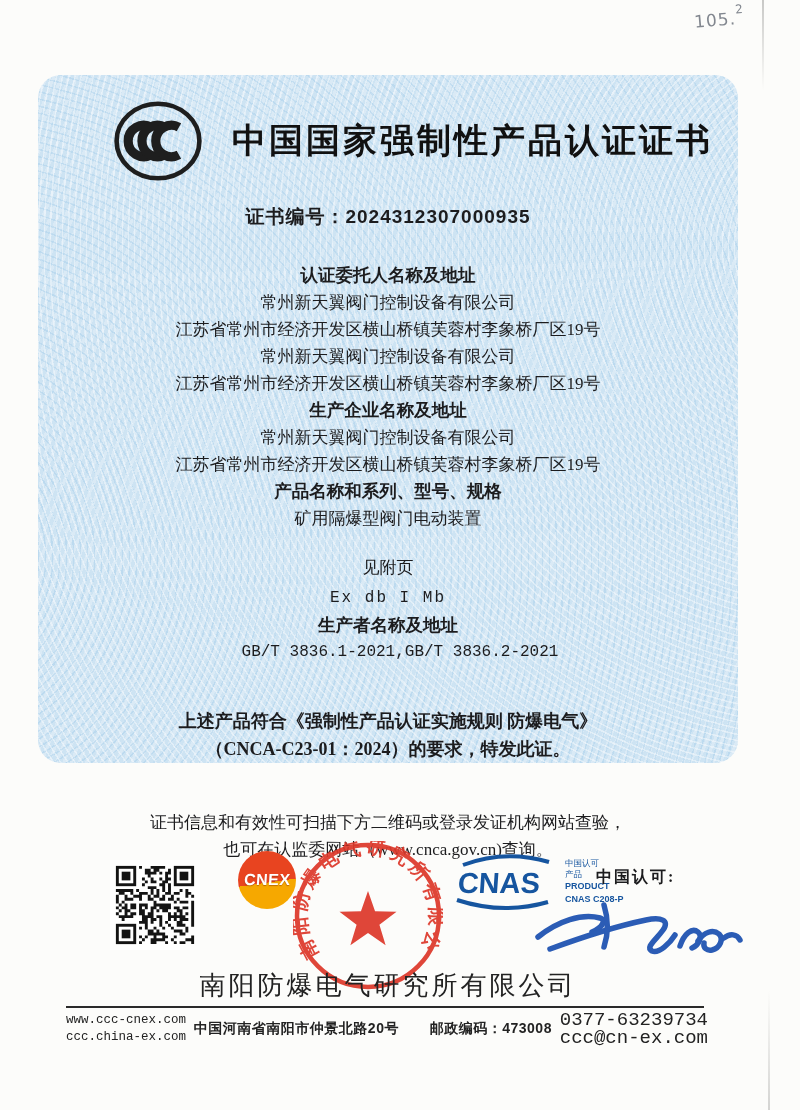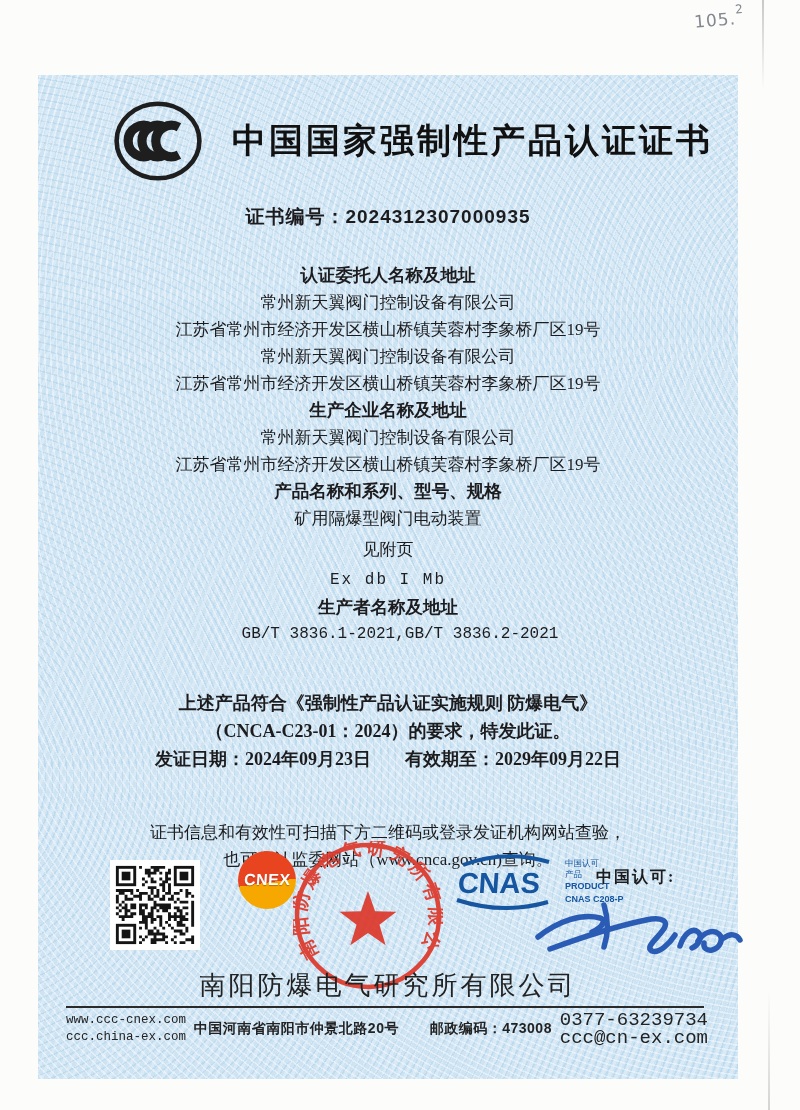--- a/index.html
+++ b/index.html
@@ -22,43 +22,44 @@
   .hand-note {
     position:absolute; left:694px; top:8px;
     font-family:"DejaVu Sans", sans-serif;
     font-size:17px; color:#82878f;
     transform:rotate(-5deg); letter-spacing:1px;
   }
   .hand-note sup { font-size:12px; position:relative; top:-4px; }
 
   
   .cert {
-    position:absolute; left:38px; top:75px; width:700px; height:1004px;
+    position:absolute; left:38px; top:75px; width:700px; height:688px;
     background-color:#d4e7f4;
     background-image:
       repeating-radial-gradient(circle at 115% 25%, rgba(255,255,255,.40) 0 1.5px, rgba(255,255,255,0) 1.5px 6px),
       repeating-radial-gradient(circle at -15% 70%, rgba(148,196,230,.30) 0 1.5px, rgba(148,196,230,0) 1.5px 7px),
       repeating-linear-gradient(112deg, rgba(255,255,255,.14) 0 3px, rgba(173,211,238,.16) 3px 7px);
+    border-radius: 23px;
   }
 
   
   .hdr { display:flex; align-items:center; padding:20px 0 0 74px; }
   .ccc-logo { width:92px; height:92px; flex:0 0 auto; }
   .title {
     font-size:34px; font-weight:bold; letter-spacing:3px;
     margin-left:28px; color:#111;
     font-family:"Liberation Serif", serif;
   }
 
   .stack { text-align:center; font-size:17px; line-height:27px; }
   .num-line { margin-top:16px; font-size:19px; font-weight:bold; letter-spacing:1px; }
   .num-line .num { font-family:"Liberation Sans", sans-serif; font-size:19px; }
   .sec-h { font-weight:bold; font-size:17.5px; }
   .first-sec { margin-top:32px; }
-  .see-page { margin-top:4px; }
+  .see-page { margin-top:22px; }
   .ex-mark { margin-top:4px; font-family:"Liberation Mono", monospace; font-size:16px; letter-spacing:2px; }
   .std-line { font-family:"Liberation Mono", monospace; font-size:16px;margin-left:24px; }
   .comp { margin-top:41px; font-weight:bold; font-size:18px; line-height:28px; }
   .dates { font-weight:bold; font-size:18px; margin-top:0; }
   .dates .gap { display:inline-block; width:34px; }
   .verify { margin-top:46px; font-size:17px; line-height:27px; }
 
   
   .qr { position:absolute; left:72px; top:785px; width:90px; height:90px; background:#fff; padding:3px; }
   .qr svg { width:100%; height:100%; display:block; }
@@ -144,23 +145,20 @@
     <div>矿用隔爆型阀门电动装置</div>
     <div class="see-page">见附页</div>
     <div class="ex-mark">Ex db I Mb</div>
 
     <div class="sec-h">生产者名称及地址</div>
     <div class="std-line">GB/T 3836.1-2021,GB/T 3836.2-2021</div>
 
     <div class="comp">
       <div>上述产品符合《强制性产品认证实施规则 防爆电气》</div>
       <div>（CNCA-C23-01：2024）的要求，特发此证。</div>
-      <div class="dates">
-        <span>发证日期：</span><span>2024年09月23日</span><span class="gap"></span><span>有效期至：</span><span>2029年09月22日</span>
-      </div>
     </div>
 
     <div class="verify">
       <div>证书信息和有效性可扫描下方二维码或登录发证机构网站查验，</div>
       <div>也可在认监委网站（www.cnca.gov.cn)查询。</div>
     </div>
   </div>
 
   <div class="qr">
     <svg viewBox="0 0 29 29">

